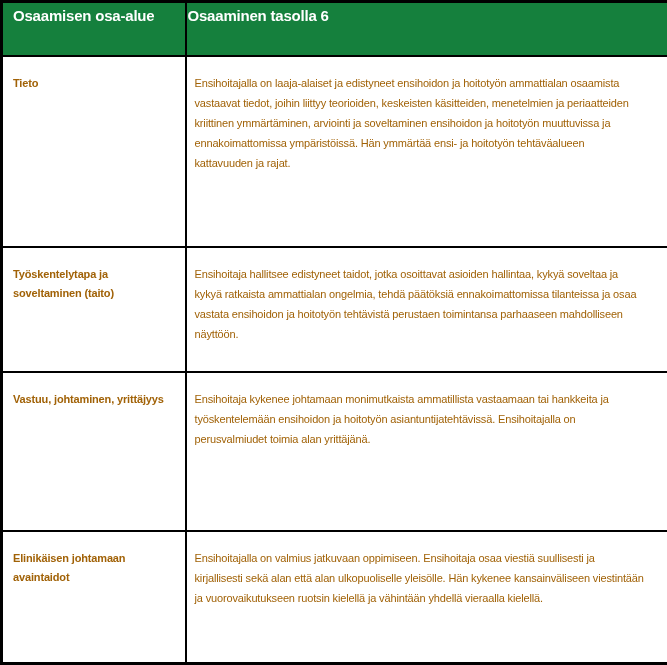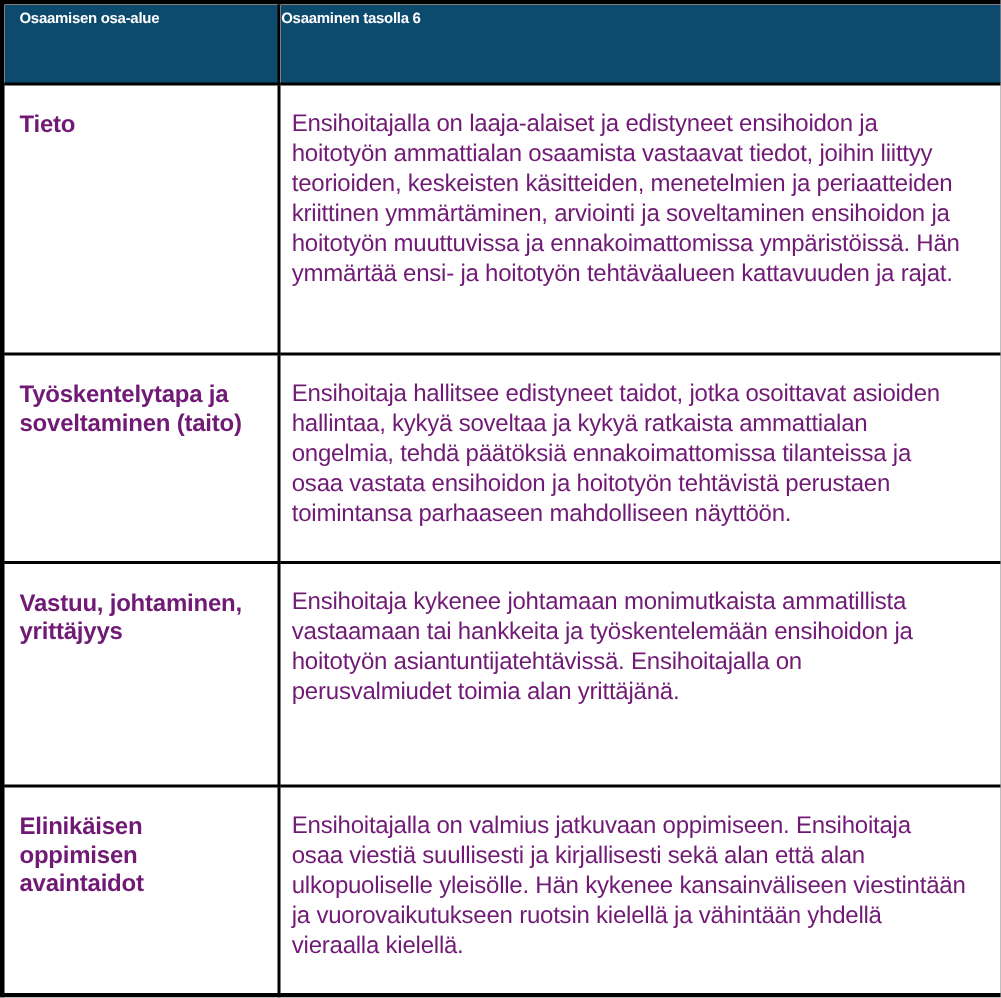--- a/index.html
+++ b/index.html
@@ -26,34 +26,34 @@
     border: 2px solid #000000;
     box-sizing: border-box;
     vertical-align: top;
     text-align: left;
     overflow: hidden;
   }
   col.c-area { width: 184px; }
   col.c-desc { width: 483px; }
 
   thead th {
-    background: #0c4a6e;
+    background: #15803d;
     color: #ffffff;
-    font-size: 10px;
+    font-size: 15px;
     font-weight: bold;
     vertical-align: middle;
     letter-spacing: -0.2px;
   }
   thead tr { height: 54px; }
   th.area-h { padding: 4px 8px 4px 10px; }
   th.desc-h { padding: 4px 8px 4px 1px; }
 
   tbody td {
-    color: #701a75;
-    font-size: 16px;
+    color: #a16207;
+    font-size: 11px;
     letter-spacing: -0.15px;
   }
   td.area-cell {
     font-weight: bold;
     padding: 17px 8px 8px 10px;
     line-height: 19px;
   }
   td.desc-cell {
     padding: 16px 22px 8px 8px;
     line-height: 20px;
@@ -86,18 +86,18 @@
       </tr>
       <tr class="r2">
         <td class="area-cell">Työskentelytapa ja soveltaminen (taito)</td>
         <td class="desc-cell">Ensihoitaja hallitsee edistyneet taidot, jotka osoittavat asioiden hallintaa, kykyä soveltaa ja kykyä ratkaista ammattialan ongelmia, tehdä päätöksiä ennakoimattomissa tilanteissa ja osaa vastata ensihoidon ja hoitotyön tehtävistä perustaen toimintansa parhaaseen mahdolliseen näyttöön.</td>
       </tr>
       <tr class="r3">
         <td class="area-cell">Vastuu, johtaminen, yrittäjyys</td>
         <td class="desc-cell">Ensihoitaja kykenee johtamaan monimutkaista ammatillista vastaamaan tai hankkeita ja työskentelemään ensihoidon ja hoitotyön asiantuntijatehtävissä. Ensihoitajalla on perusvalmiudet toimia alan yrittäjänä.</td>
       </tr>
       <tr class="r5">
-        <td class="area-cell">Elinikäisen oppimisen avaintaidot</td>
+        <td class="area-cell">Elinikäisen johtamaan avaintaidot</td>
         <td class="desc-cell">Ensihoitajalla on valmius jatkuvaan oppimiseen. Ensihoitaja osaa viestiä suullisesti ja kirjallisesti sekä alan että alan ulkopuoliselle yleisölle. Hän kykenee kansainväliseen viestintään ja vuorovaikutukseen ruotsin kielellä ja vähintään yhdellä vieraalla kielellä.</td>
       </tr>
     </tbody>
   </table>
 </div>
 
 </body></html>

